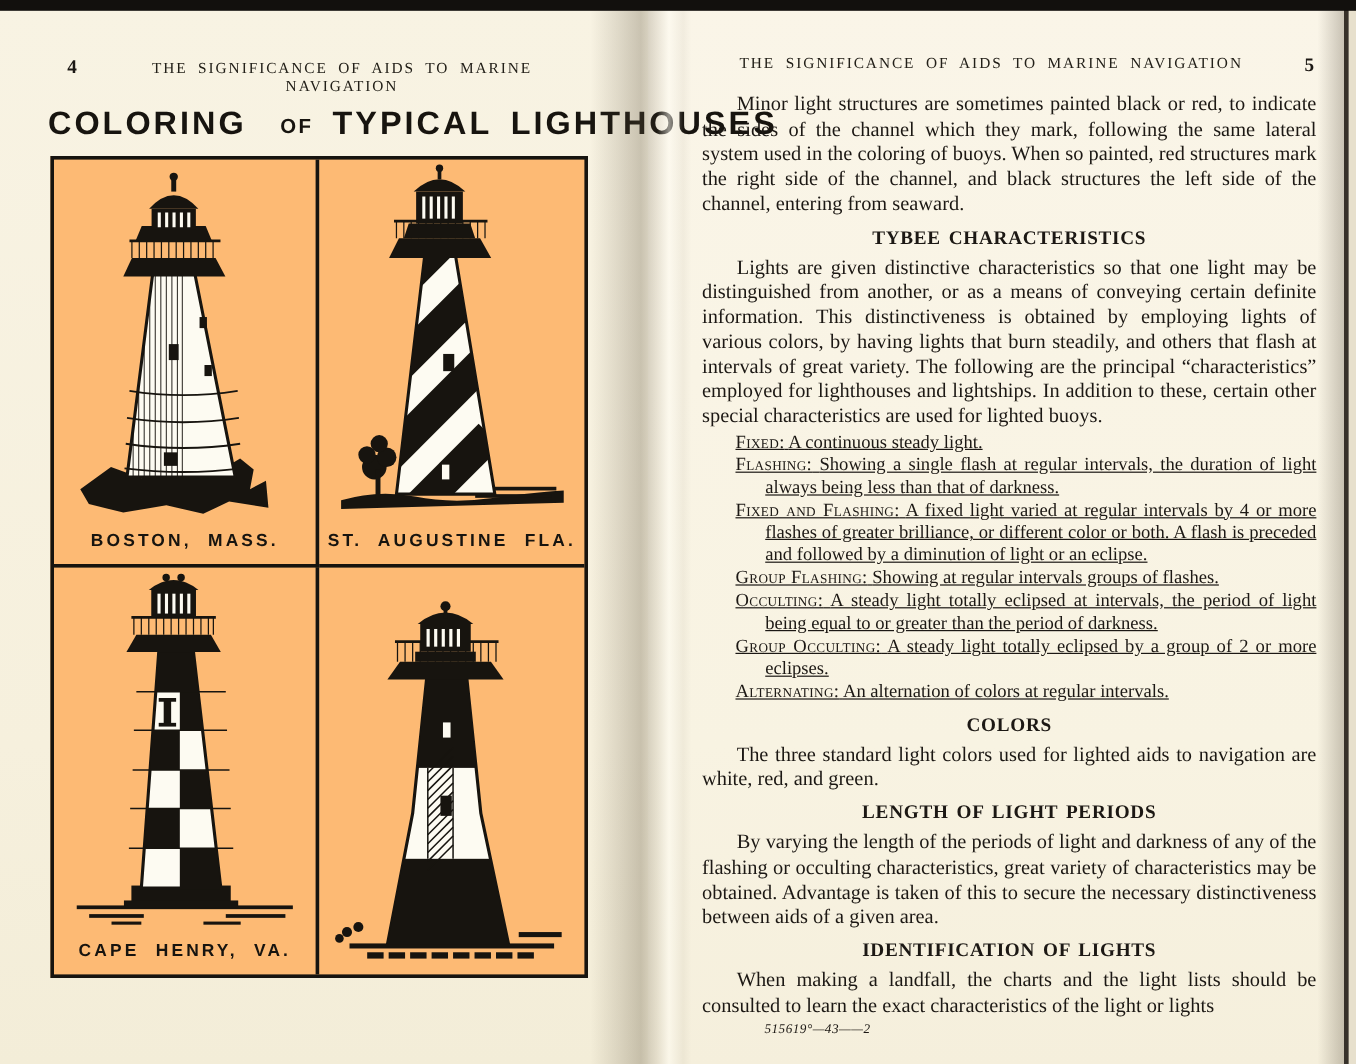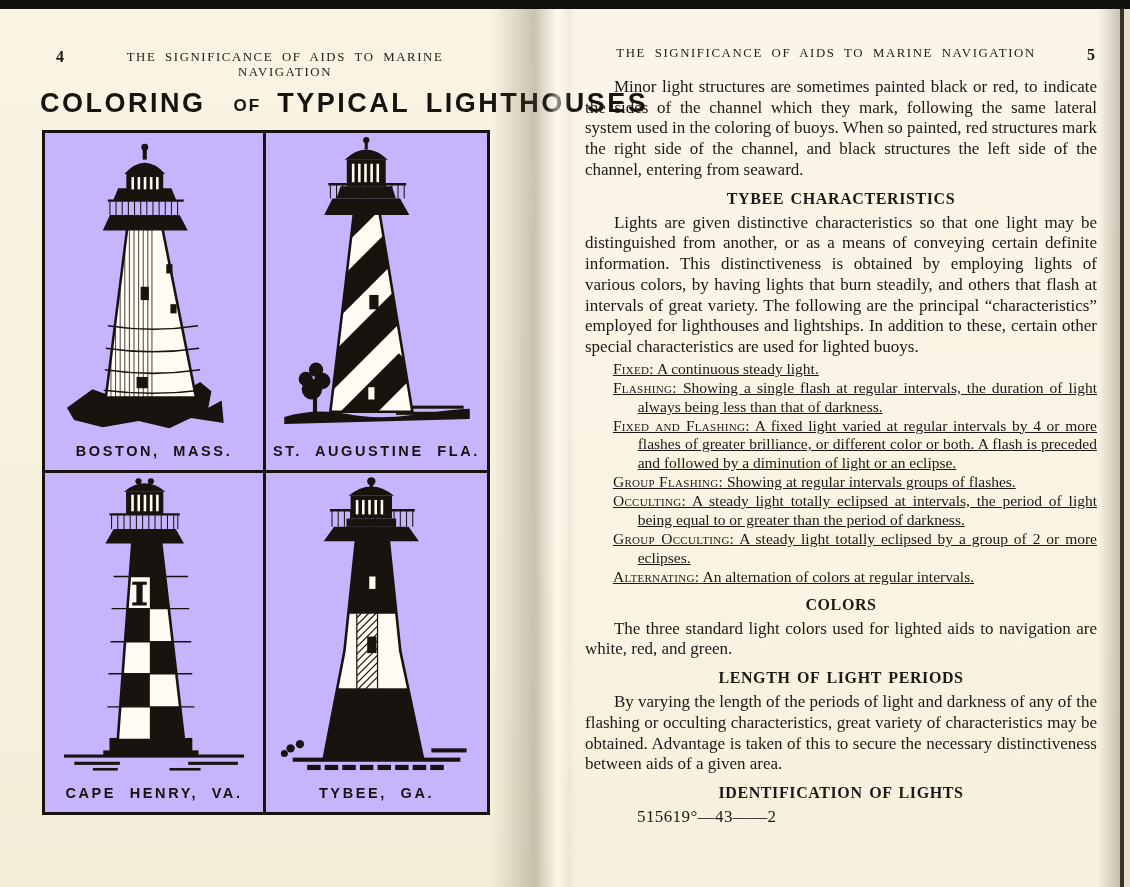--- a/index.html
+++ b/index.html
@@ -37,21 +37,21 @@
   .lp-running{position:absolute;left:50px;right:10px;top:2px;text-align:center;
     font-size:12.8px;letter-spacing:1.6px;word-spacing:4px;color:#232019;}
 
   .fig-title{position:absolute;left:40px;top:88px;width:450px;text-align:center;
     font-family:"Liberation Sans",sans-serif;font-weight:700;color:#17140f;
     font-size:27px;letter-spacing:2.5px;word-spacing:6px;white-space:nowrap;}
   .fig-title .small-of{font-size:17px;letter-spacing:2px;vertical-align:1px;margin-left:12px;}
 
   .lh-grid{position:absolute;left:42px;top:130px;width:442px;height:679px;
     border:3px solid #17140f;display:grid;grid-template-columns:1fr 1fr;grid-template-rows:1fr 1fr;
-    background:#c4b5fd;z-index:2;}
+    background:#fdba74;z-index:2;}
   .lh-cell{display:flex;flex-direction:column;align-items:stretch;min-height:0;}
   .lh-cell.br{border-right:3px solid #17140f;}
   .lh-cell.bb{border-bottom:3px solid #17140f;}
   .lh-art{flex:1 1 auto;min-height:0;display:flex;justify-content:center;}
   .lh-art svg{width:100%;height:100%;}
   .lh-caption{flex:0 0 auto;text-align:center;padding:2px 0 11px 0;
     font-family:"Liberation Sans",sans-serif;font-weight:700;font-size:14.5px;
     letter-spacing:2.6px;word-spacing:7px;color:#17140f;}
 
   
@@ -61,21 +61,21 @@
     font-size:12.8px;letter-spacing:1.6px;word-spacing:4px;color:#232019;}
   .rp-page-num{position:absolute;right:2px;top:0;font-size:16px;font-weight:bold;}
 
   .rp p.body{margin:0 0 2px 0;font-size:17px;line-height:1.22;text-align:justify;text-indent:1.7em;}
   .rp h3{margin:9px 0 5px 0;font-size:16px;letter-spacing:.6px;word-spacing:2px;
     text-align:center;font-weight:700;}
   .defs{margin:2px 0 0 0;text-decoration:underline;}
   .defs p{margin:0;font-size:15.5px;line-height:1.22;text-align:justify;
     padding-left:3.4em;text-indent:-1.6em;}
   .term{font-variant:small-caps;letter-spacing:.3px;}
-  .footnote{margin:3px 0 0 52px;font-size:17px;letter-spacing:.4px;}
+  .footnote{margin:3px 0 0 52px;font-size:11px;letter-spacing:.4px;font-style:italic;}
 </style>
 </head>
 <body>
 
 <div class="book">
   <div class="page-left-bg"></div>
   <div class="page-right-bg"></div>
   <div class="gutter"></div>
   <div class="top-bar"></div>
   <div class="edge-shadow"></div>
@@ -364,21 +364,20 @@
               <rect x="91" y="26" width="2.5" height="14"></rect>
             <rect x="97" y="26" width="2.5" height="14"></rect>
               <rect x="103" y="26" width="2.5" height="14"></rect>
             <rect x="109" y="26" width="2.5" height="14"></rect>
           </g>
           <path d="M78,22 Q100,4 122,22 Z" fill="#17140f"></path>
           <rect x="98.5" y="10" width="3" height="8" fill="#17140f"></rect>
           <circle cx="100" cy="8" r="4" fill="#17140f"></circle>
         </svg>
       </div>
-      <div class="lh-caption">TYBEE, GA.</div>
     </div>
   </div>
 
   <div class="rp">
     <div class="rp-header">
       <span class="rp-running">THE SIGNIFICANCE OF AIDS TO MARINE NAVIGATION</span>
       <span class="rp-page-num">5</span>
     </div>
 
     <p class="body">Minor light structures are sometimes painted black or red, to indicate the sides of the channel which they mark, following the same lateral system used in the coloring of buoys. When so painted, red structures mark the right side of the channel, and black structures the left side of the channel, entering from seaward.</p>
@@ -397,16 +396,17 @@
       <p><span class="term">Alternating:</span> <span>An alternation of colors at regular intervals.</span></p>
     </div>
 
     <h3>COLORS</h3>
     <p class="body">The three standard light colors used for lighted aids to navigation are white, red, and green.</p>
 
     <h3>LENGTH OF LIGHT PERIODS</h3>
     <p class="body">By varying the length of the periods of light and darkness of any of the flashing or occulting characteristics, great variety of characteristics may be obtained. Advantage is taken of this to secure the necessary distinctiveness between aids of a given area.</p>
 
     <h3>IDENTIFICATION OF LIGHTS</h3>
+    <p class="body">When making a landfall, the charts and the light lists should be consulted to learn the exact characteristics of the light or lights</p>
 
     <div class="footnote">515619°—43——2</div>
   </div>
 </div>
 
 </body></html>

